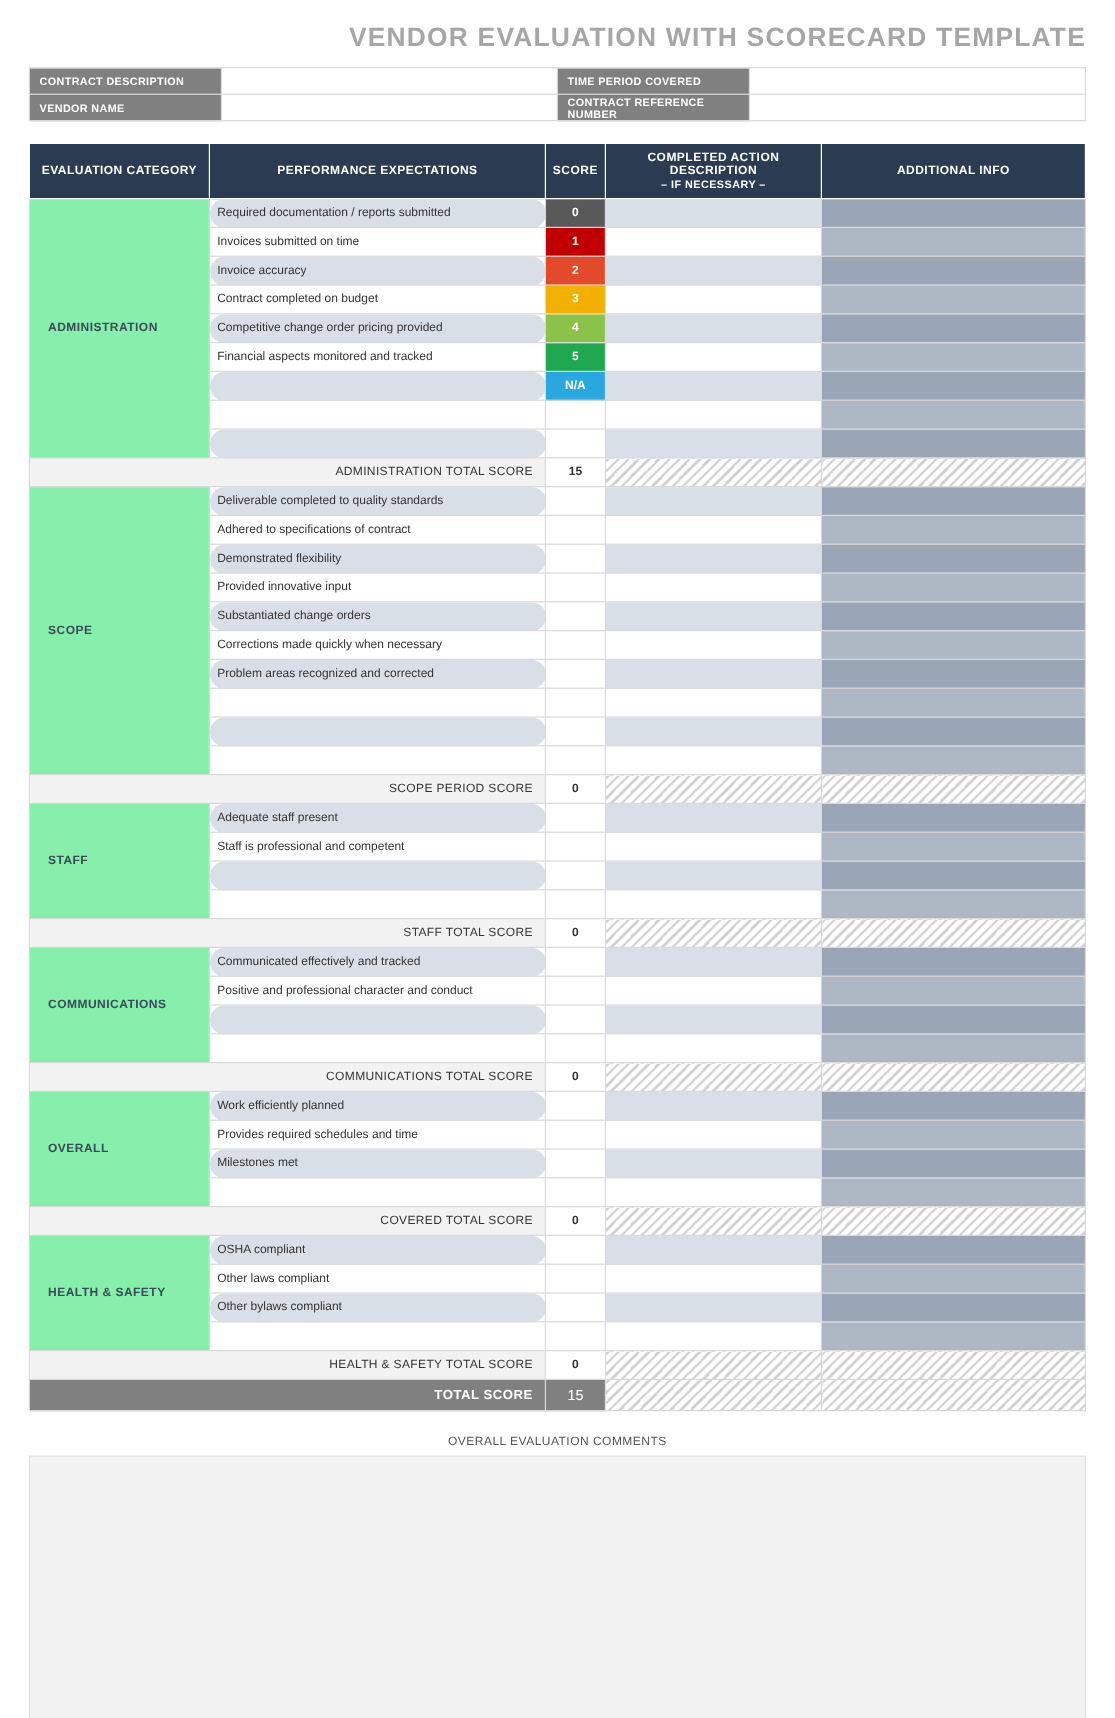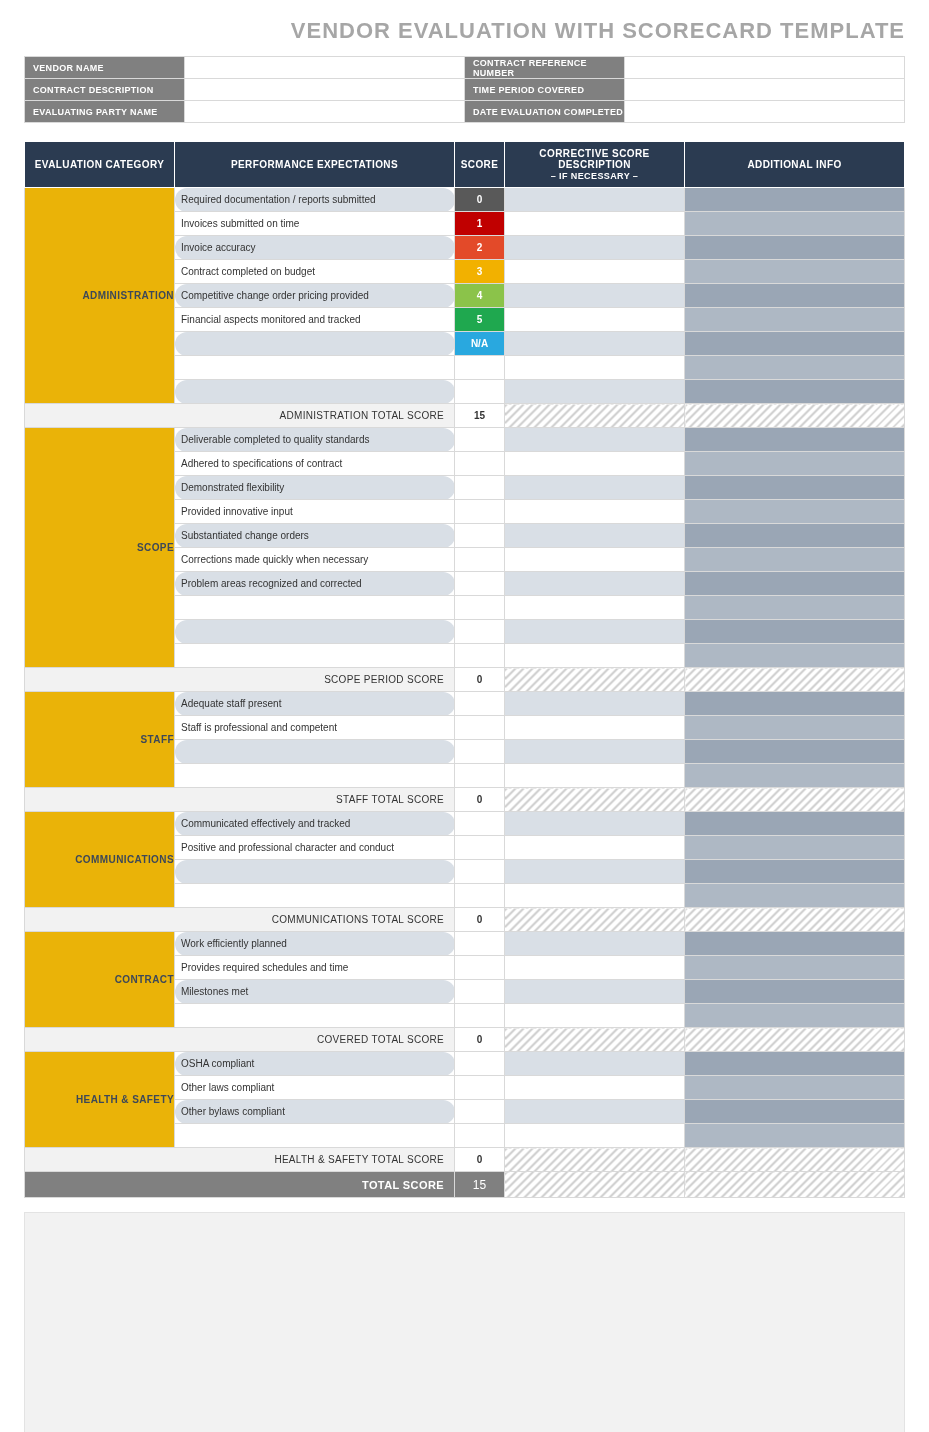--- a/index.html
+++ b/index.html
@@ -62,28 +62,29 @@
     font-weight: 700;
     margin-top: 1px;
   }
   .col-cat   { width: 150px; }
   .col-exp   { width: 280px; }
   .col-score { width: 50px;  }
   .col-corr  { width: 180px; }
   .col-add   { width: auto;  }
 
   .cat-cell {
-    background: #eab308;   
+    background: #86efac;   
     color: #3d4858;
     font-weight: 700;
-    text-align: right;
+    text-align: left;
     font-size: 10px;
     vertical-align: middle;
     border: 1px solid #d9d9d9;
     letter-spacing: .4px;
+    padding-left: 15px;
   }
 
   .row td {
     height: 24px;
     border: 1px solid #d9d9d9;
     vertical-align: middle;
     font-size: 10px;
   }
   .row.alt td.exp     { background: #d9dfe6; border-radius: 12px; }
   .row     td.exp     { background: #ffffff; padding-left: 6px; }
@@ -173,55 +174,49 @@
   }
 </style>
 </head>
 <body>
 
 <h1 class="title">VENDOR EVALUATION WITH SCORECARD TEMPLATE</h1>
 
 <table class="info-table">
   <tbody>
       <tr>
-    <td class="info-label">VENDOR NAME</td>
-    <td class="info-value"></td>
-    <td class="info-label">CONTRACT REFERENCE NUMBER</td>
-    <td class="info-value"></td>
-  </tr>
-  <tr>
     <td class="info-label">CONTRACT DESCRIPTION</td>
     <td class="info-value"></td>
     <td class="info-label">TIME PERIOD COVERED</td>
     <td class="info-value"></td>
   </tr>
   <tr>
-    <td class="info-label">EVALUATING PARTY NAME</td>
+    <td class="info-label">VENDOR NAME</td>
     <td class="info-value"></td>
-    <td class="info-label">DATE EVALUATION COMPLETED</td>
+    <td class="info-label">CONTRACT REFERENCE NUMBER</td>
     <td class="info-value"></td>
   </tr>
 </tbody>
   </table>
 
 <table class="scorecard">
   <colgroup>
     <col class="col-cat">
       <col class="col-exp">
       <col class="col-score">
       <col class="col-corr">
       <col class="col-add">
   </colgroup>
   <tbody>
       <tr class="hdr">
     <th>EVALUATION CATEGORY</th>
     <th>PERFORMANCE EXPECTATIONS</th>
     <th>SCORE</th>
     <th>
-      <span>CORRECTIVE SCORE DESCRIPTION</span>
+      <span>COMPLETED ACTION DESCRIPTION</span>
       <span class="sub">– IF NECESSARY –</span>
     </th>
     <th>ADDITIONAL INFO</th>
   </tr>
   </tbody>
     <tbody id="scorecard-body">
       <tr class="row alt">
         <td class="cat-cell" rowspan="9">ADMINISTRATION</td>
         <td class="exp">Required documentation / reports submitted</td>
         <td class="score sc0">0</td>
@@ -405,21 +400,21 @@
         <td class="corr"></td>
         <td class="addl"></td>
       </tr>
       <tr class="subtotal">
         <td class="lbl" colspan="2">COMMUNICATIONS TOTAL SCORE</td>
         <td class="val">0</td>
         <td class="hatched"></td>
         <td class="hatched"></td>
       </tr>
       <tr class="row alt">
-        <td class="cat-cell" rowspan="4">CONTRACT</td>
+        <td class="cat-cell" rowspan="4">OVERALL</td>
         <td class="exp">Work efficiently planned</td>
         <td class="score " style="color: rgb(51, 51, 51);"></td>
         <td class="corr"></td>
         <td class="addl"></td>
       </tr>
       <tr class="row">
         <td class="exp">Provides required schedules and time</td>
         <td class="score " style="color: rgb(51, 51, 51);"></td>
         <td class="corr"></td>
         <td class="addl"></td>
@@ -476,14 +471,15 @@
       <tr class="grand">
         <td class="lbl" colspan="2">TOTAL SCORE</td>
         <td class="val">15</td>
         <td class="hatched"></td>
         <td class="hatched"></td>
       </tr>
     </tbody>
 </table>
 
 <div class="comments-wrap">
+  <div class="comments-title">OVERALL EVALUATION COMMENTS</div>
   <div class="comments-box"></div>
 </div>
 
 </body></html>

